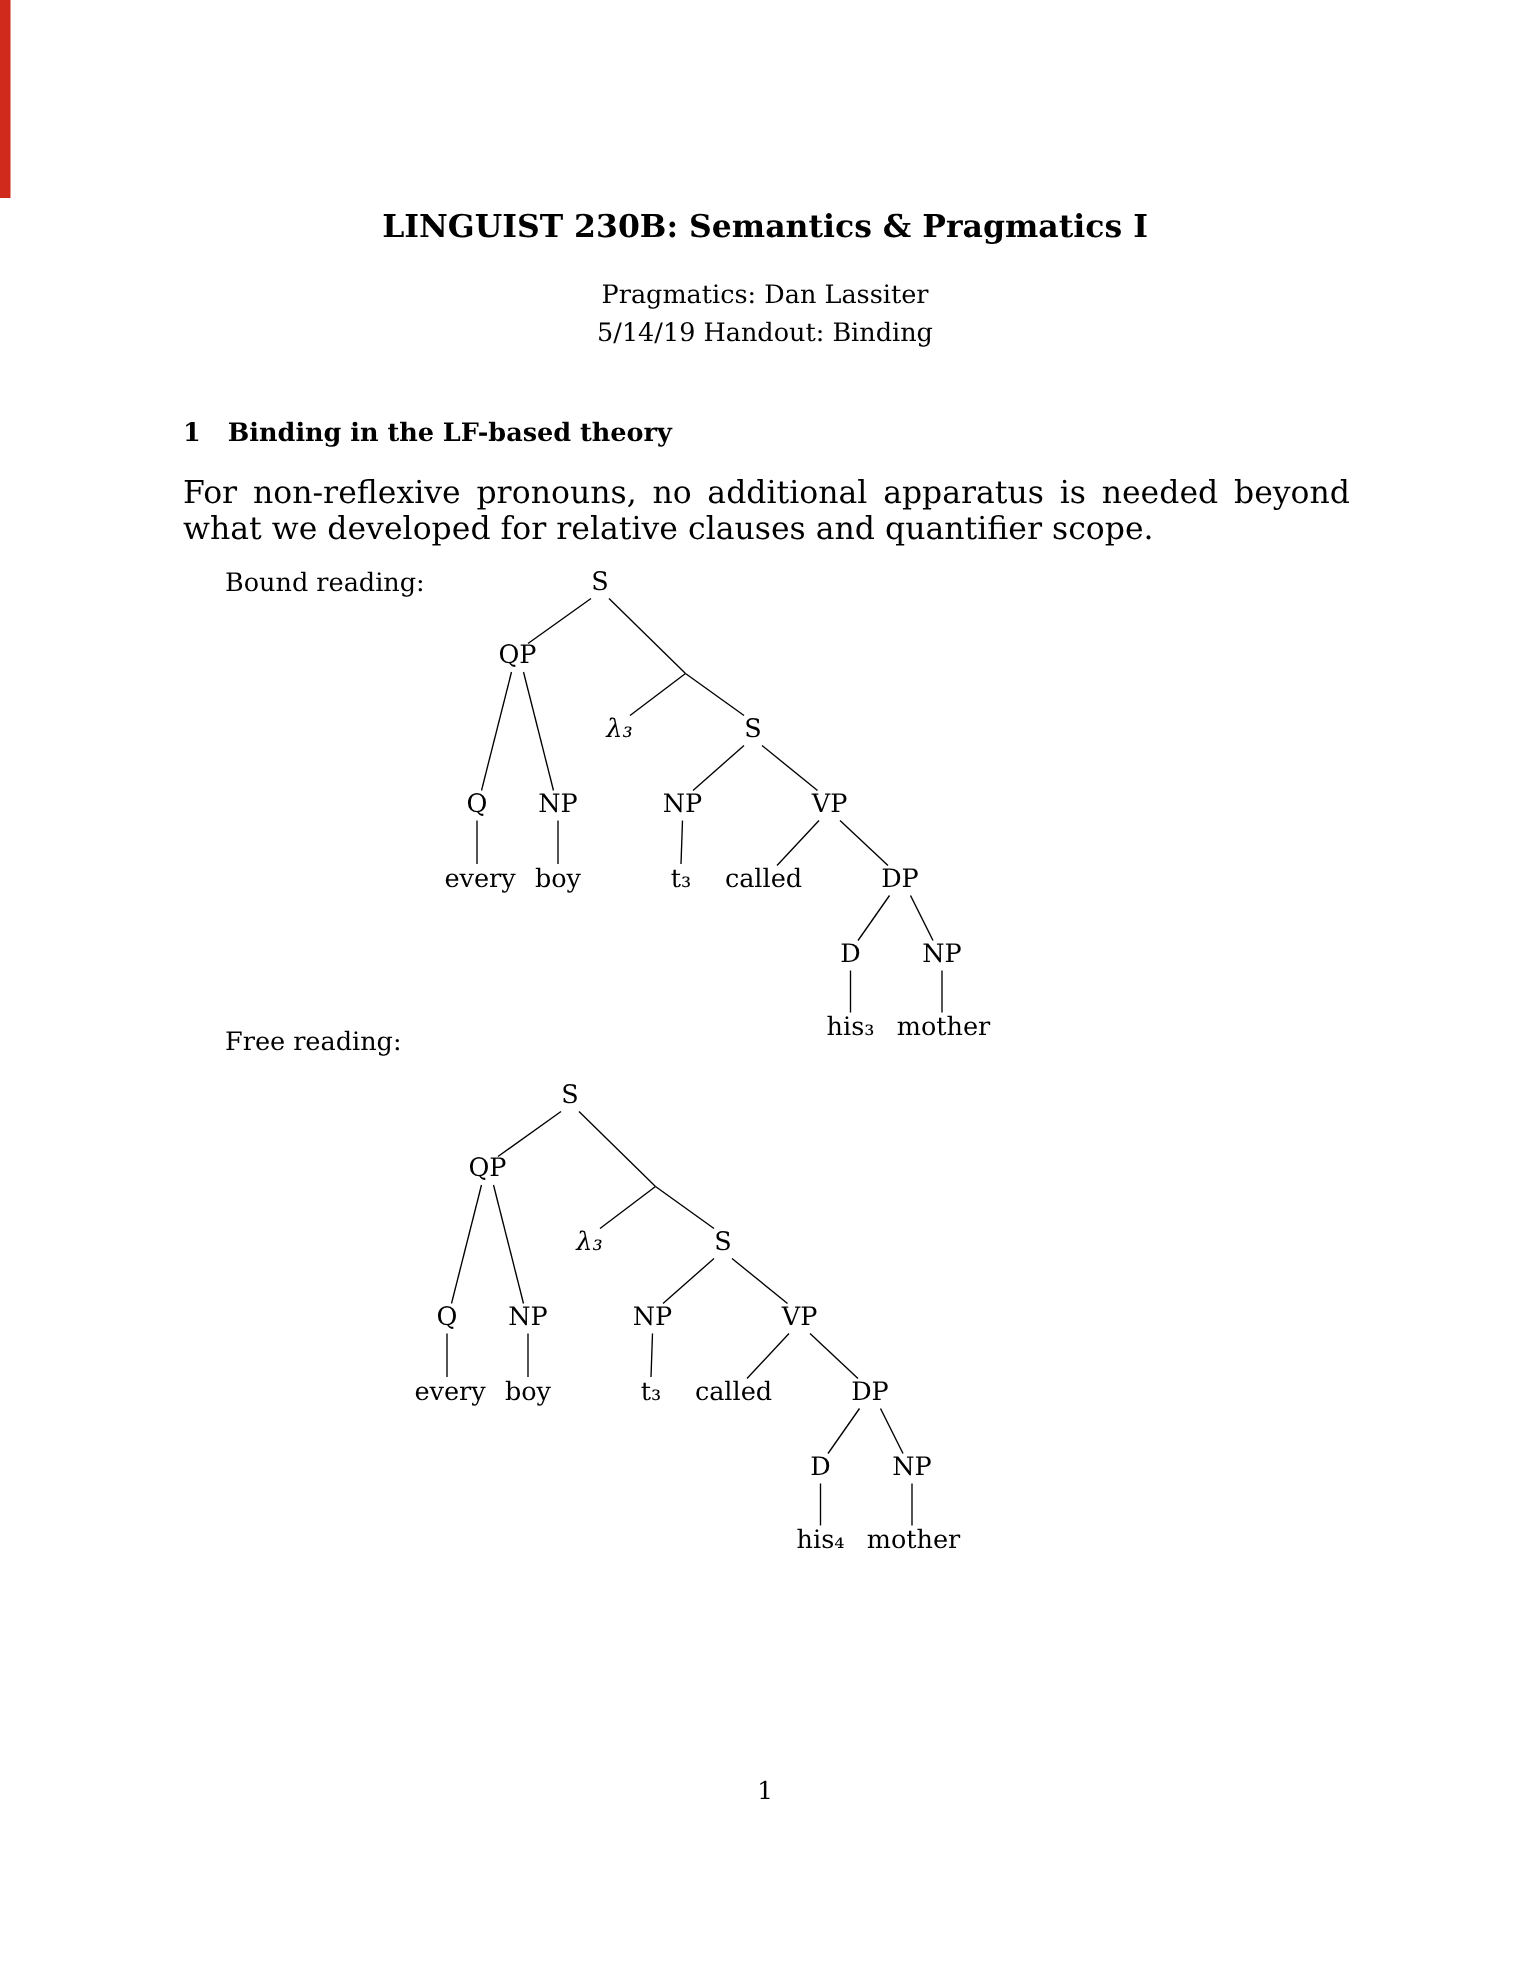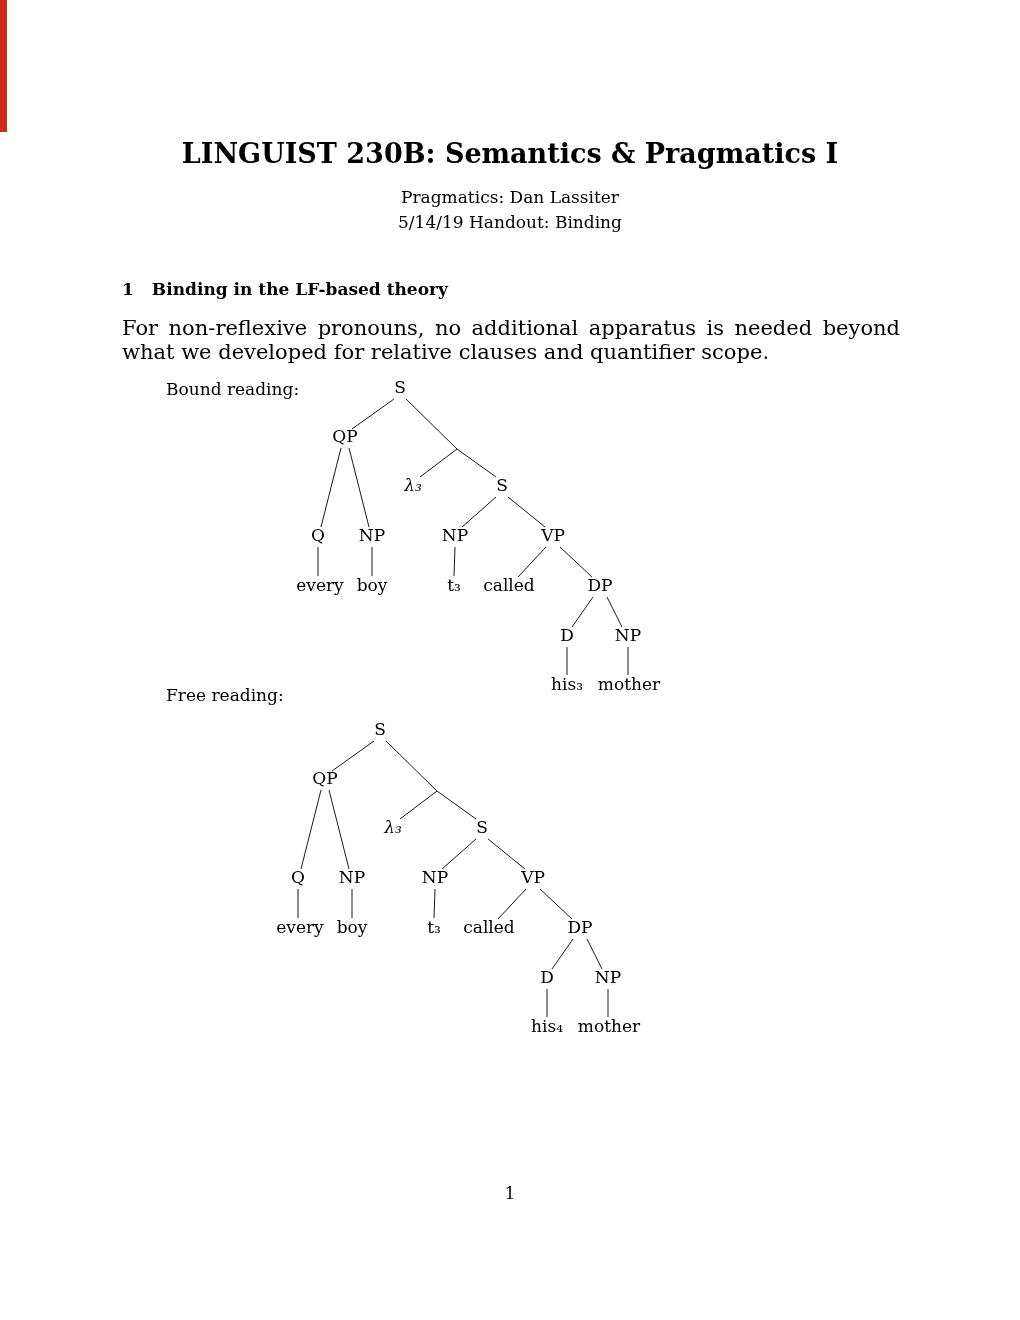--- a/index.html
+++ b/index.html
@@ -10,39 +10,39 @@
     font-family:"DejaVu Serif", serif;
     color:#000;
     overflow:hidden;
   }
   .edge-mark{
     position:absolute;left:0;top:0;width:7px;height:132px;
     background:#cf2a1b;
   }
   .doc-title{
     position:absolute;top:138px;left:0;width:1020px;
-    text-align:center;font-size:27px;font-weight:bold;
+    text-align:center;font-size:21px;font-weight:bold;
   }
   .subtitle{
     position:absolute;left:0;width:1020px;
     text-align:center;font-size:17px;
   }
   .sub1{top:187px;}
   .sub2{top:212px;}
   .section-head{
     position:absolute;top:279px;left:122px;
     font-size:17px;font-weight:bold;
   }
   .section-head .sec-num{margin-right:18px;}
   .para{
     position:absolute;top:316px;left:122px;width:778px;
     font-size:21px;line-height:24px;text-align:justify;
   }
   .tree-caption{
-    position:absolute;left:150px;font-size:17px;margin-left:16px;
+    position:absolute;left:150px;font-size:17px;
   }
   .cap1{top:379px;}
   .cap2{top:685px;}
   .tree-svg{position:absolute;}
   .tree1{left:270px;top:376px;}
   .tree2{left:250px;top:718px;}
   .tree-svg text{
     font-family:"DejaVu Serif", serif;
     font-size:17px;
     fill:#000;

